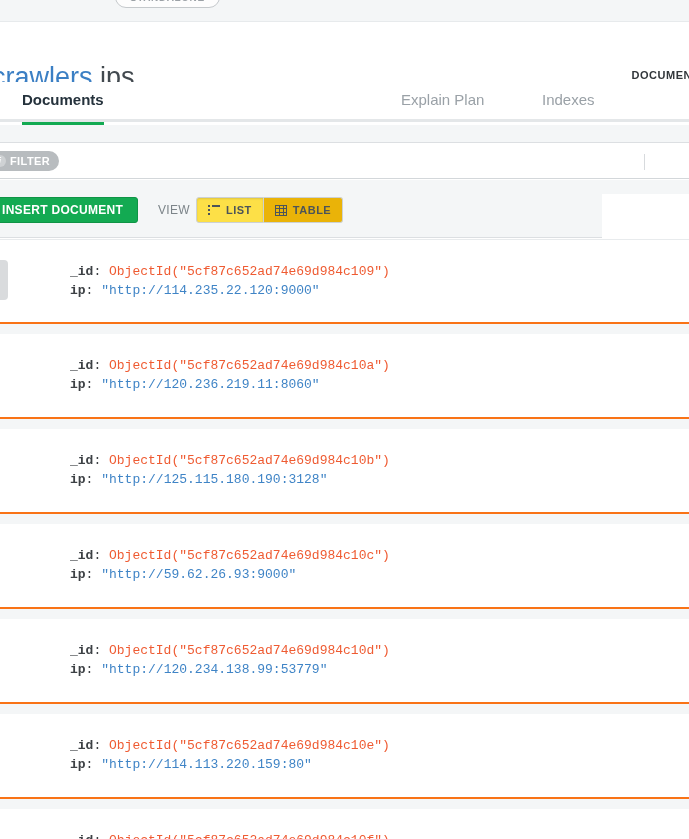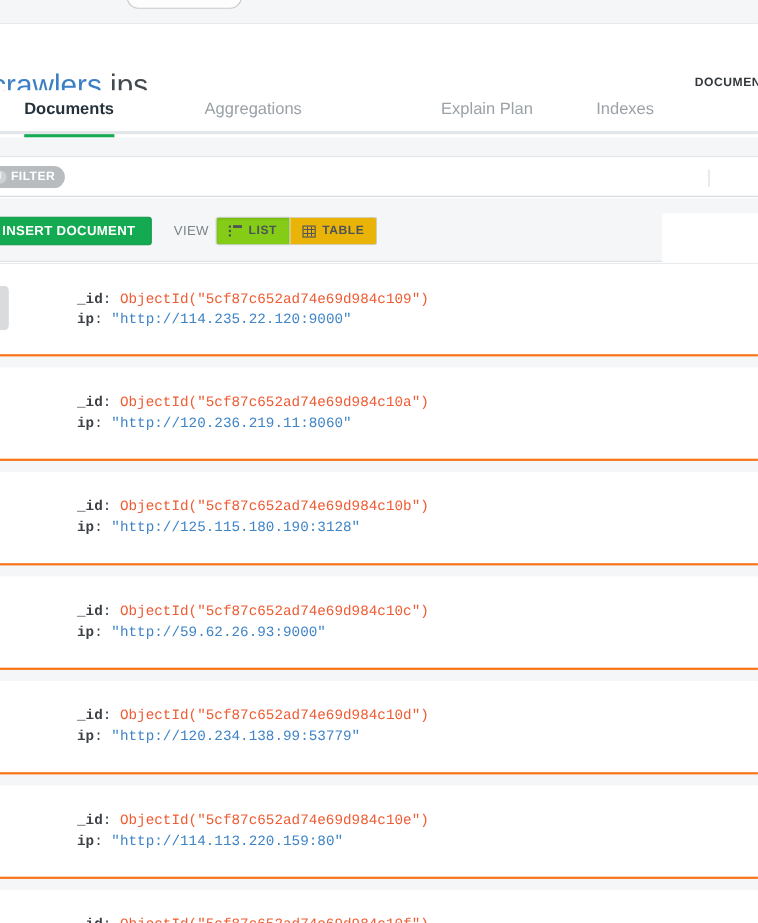--- a/index.html
+++ b/index.html
@@ -124,21 +124,21 @@
   .vt-btn {
     display: flex; align-items: center; gap: 6px;
     height: 26px; padding: 0 11px;
     border: 1px solid #ccd1d4; background: #f0f2f3;
     font-size: 11px; font-weight: bold; letter-spacing: 0.5px; color: #4c5459;
     white-space: nowrap; cursor: pointer;
   }
   .vt-btn:first-child { border-radius: 3px 0 0 3px; }
   .vt-btn:last-child { border-radius: 0 3px 3px 0; border-left: none; background: #eab308; }
   .vt-btn.active {
-    background: #84cc16;
+    background: #fde047;
     box-shadow: inset 0 1px 2px rgba(0,0,0,0.12);
   }
   .ic-list { display: inline-block; width: 12px; height: 10px; position: relative; flex: none; }
   .ic-list i {
     position: absolute; left: 4px; height: 2px; width: 8px; background: #4c5459; display: block;
   }
   .ic-list i:nth-child(1) { top: 0; }
   .ic-list i:nth-child(2) { top: 4px; }
   .ic-list i:nth-child(3) { top: 8px; }
   .ic-list b {
@@ -195,21 +195,20 @@
 
   <div class="collection-header">
     <div class="coll-title">
       <span class="db">crawlers</span><span class="sep">.</span><span class="coll">ips</span>
     </div>
     <div class="header-stat">DOCUMENTS</div>
   </div>
 
   <div class="tabbar">
     <div class="tab tab-0 active">Documents</div>
-    <div class="tab tab-1">Aggregations</div>
     <div class="tab tab-2">Explain Plan</div>
     <div class="tab tab-3">Indexes</div>
   </div>
 
   <div class="filter-band"></div>
   <div class="filter-row">
     <div class="filter-pill">
       <span class="info-icon">i</span>
       <span>FILTER</span>
     </div>

